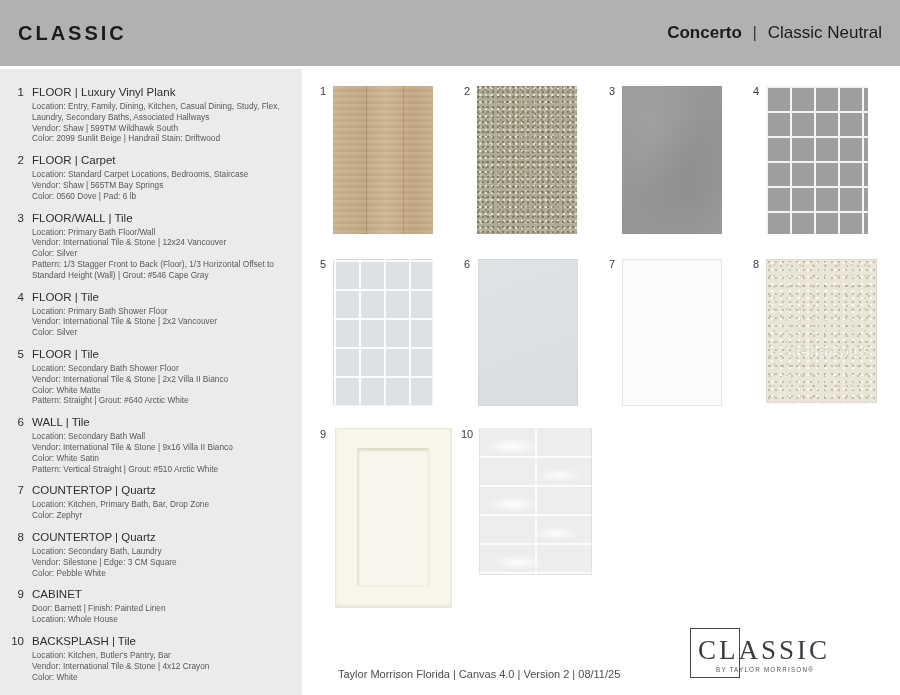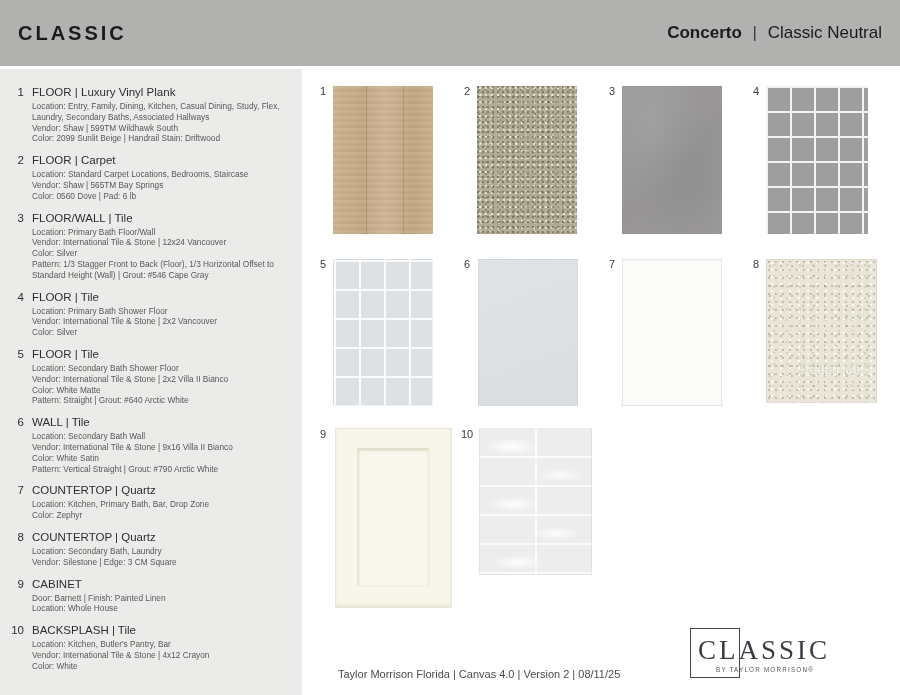--- a/index.html
+++ b/index.html
@@ -63,22 +63,22 @@
   
   .sw7 { background:#fbfbf9; border:1px solid #e4e4e1; }
   
   .sw8 { background-color:#e9e5d7; border:1px solid rgba(0,0,0,0.05);
     background-image:
       radial-gradient(circle at 2px 2px, rgba(150,140,105,0.45) 0.8px, transparent 1.3px),
       radial-gradient(circle at 5px 3px, rgba(255,255,255,0.85) 1px, transparent 1.5px),
       radial-gradient(circle at 3px 6px, rgba(120,112,82,0.30) 1px, transparent 1.6px),
       radial-gradient(circle at 7px 5px, rgba(205,198,170,0.6) 1px, transparent 1.6px);
     background-size:7px 8px, 9px 7px, 11px 10px, 13px 11px; }
-  .watermark { position:absolute; right:4px; top:58%; font-size:12px; letter-spacing:1px;
-    color:rgba(214,209,192,0.75); text-shadow:1px 1px 0 rgba(255,255,255,0.65);margin-top:20px; }
+  .watermark { position:absolute; right:4px; top:58%; font-size:15px; letter-spacing:1px;
+    color:rgba(214,209,192,0.75); text-shadow:1px 1px 0 rgba(255,255,255,0.65); }
   
   .sw9 { background:#f8f6ea; border:1px solid #e9e6d6;
     box-shadow:inset 0 -2px 3px rgba(185,180,150,0.22); }
   .sw9-panel { position:absolute; left:21px; right:21px; top:19px; bottom:20px;
     background:#f9f7ed;
     border-top:2px solid #e2decb; border-left:2px solid #e8e4d2;
     border-right:2px solid #f1eedf; border-bottom:2px solid #f3f0e3;
     box-shadow:inset 0 1px 2px rgba(195,190,162,0.38); }
   
   .sw10 { background-color:#ededee; border:1px solid rgba(0,0,0,0.05); overflow:hidden;
@@ -169,39 +169,40 @@
       </div>
     </div>
 
     <div class="spec-item">
       <div class="spec-num">6</div>
       <div class="spec-body">
         <div class="spec-heading">WALL | Tile</div>
         <div class="spec-detail">Location: Secondary Bath Wall</div>
         <div class="spec-detail">Vendor: International Tile &amp; Stone | 9x16 Villa II Bianco</div>
         <div class="spec-detail">Color: White Satin</div>
-        <div class="spec-detail">Pattern: Vertical Straight | Grout: #790 Arctic White</div>
+        <div class="spec-detail">Pattern: Vertical Straight | Grout: #510 Arctic White</div>
       </div>
     </div>
 
     <div class="spec-item">
       <div class="spec-num">7</div>
       <div class="spec-body">
         <div class="spec-heading">COUNTERTOP | Quartz</div>
         <div class="spec-detail">Location: Kitchen, Primary Bath, Bar, Drop Zone</div>
         <div class="spec-detail">Color: Zephyr</div>
       </div>
     </div>
 
     <div class="spec-item">
       <div class="spec-num">8</div>
       <div class="spec-body">
         <div class="spec-heading">COUNTERTOP | Quartz</div>
         <div class="spec-detail">Location: Secondary Bath, Laundry</div>
         <div class="spec-detail">Vendor: Silestone | Edge: 3 CM Square</div>
+        <div class="spec-detail">Color: Pebble White</div>
       </div>
     </div>
 
     <div class="spec-item">
       <div class="spec-num">9</div>
       <div class="spec-body">
         <div class="spec-heading">CABINET</div>
         <div class="spec-detail">Door: Barnett | Finish: Painted Linen</div>
         <div class="spec-detail">Location: Whole House</div>
       </div>

